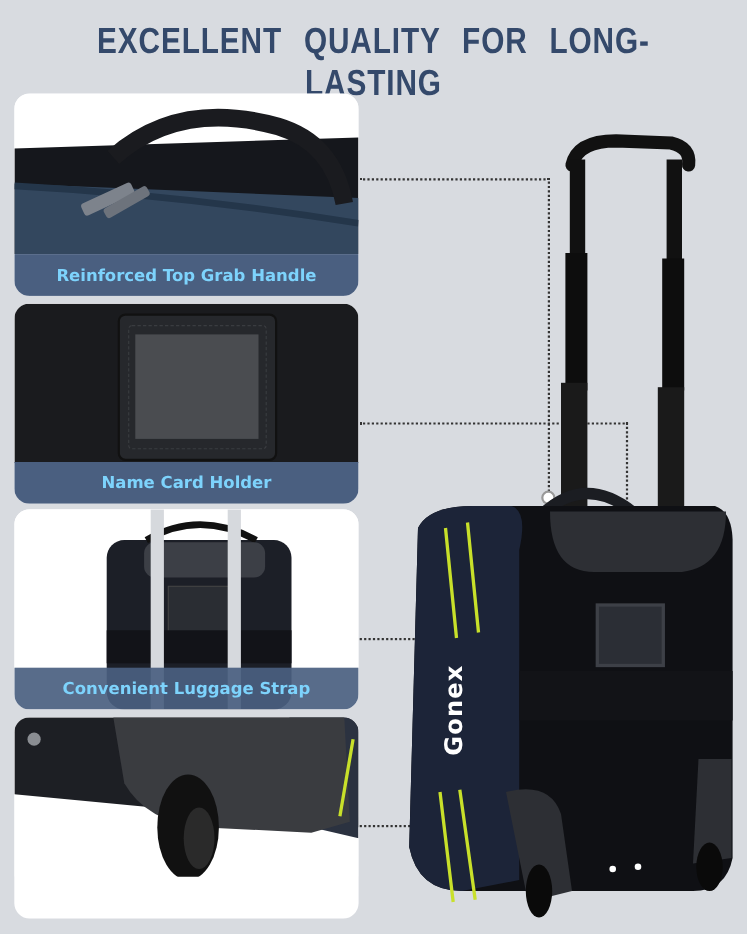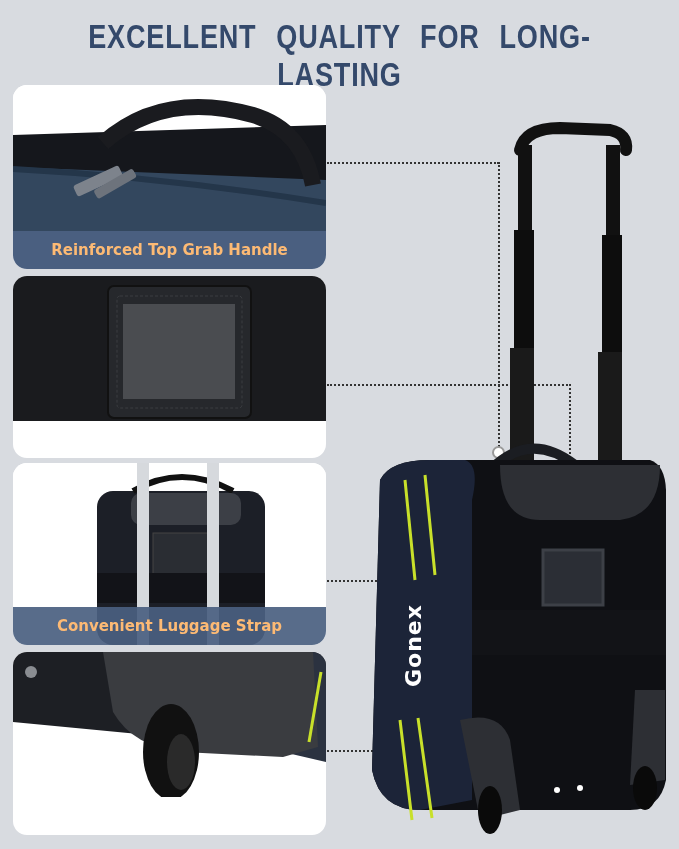--- a/index.html
+++ b/index.html
@@ -1,20 +1,20 @@
 <!DOCTYPE html>
 <html><head>
 <meta charset="utf-8">
 <style>
   html,body{margin:0;padding:0;}
   body{width:679px;height:849px;background:#d8dbe0;position:relative;overflow:hidden;font-family:"DejaVu Sans",sans-serif;}
   .title{position:absolute;left:0;top:18px;width:679px;text-align:center;font-family:"Liberation Sans",sans-serif;font-weight:bold;font-size:33px;letter-spacing:1px;color:#34496b;transform:scaleX(0.82);transform-origin:center;word-spacing:14px;}
   .card{position:absolute;left:13px;width:313px;border-radius:14px;overflow:hidden;background:#fff;}
   .card .img{position:absolute;left:0;top:0;width:100%;}
-  .card .cap{position:absolute;left:0;bottom:0;width:100%;height:38px;background:#4a5f80;color:#fdba74;font-weight:bold;font-size:15px;display:flex;align-items:center;justify-content:center;}
+  .card .cap{position:absolute;left:0;bottom:0;width:100%;height:38px;background:#4a5f80;color:#7dd3fc;font-weight:bold;font-size:15px;display:flex;align-items:center;justify-content:center;}
   .card.c3 .cap{background:rgba(74,95,128,0.92);text-align:center;}
   .dots-h{position:absolute;height:0;border-top:2px dotted #333;}
   .dots-v{position:absolute;width:0;border-left:2px dotted #333;}
   .pin{position:absolute;width:9px;height:9px;border-radius:50%;background:#fff;border:2px solid #999;}
 </style>
 </head>
 <body>
 
 <div class="title">EXCELLENT QUALITY FOR LONG-LASTING</div>
 
@@ -31,20 +31,21 @@
   <div class="cap">Reinforced Top Grab Handle</div>
 </div>
 
 <div class="card" style="top:276px;height:182px;">
   <svg class="img" width="313" height="145" viewBox="0 0 313 145">
     <rect width="313" height="145" fill="#1a1b1e"></rect>
     <rect x="95" y="10" width="143" height="132" rx="6" fill="#26282c" stroke="#111" stroke-width="2"></rect>
     <rect x="110" y="28" width="112" height="95" fill="#4a4c50"></rect>
     <rect x="104" y="20" width="125" height="112" rx="3" fill="none" stroke="#3a3c40" stroke-dasharray="3 2"></rect>
   </svg>
+  <div class="cap">Name Card Holder</div>
 </div>
 
 <div class="card c3" style="top:463px;height:182px;">
   <svg class="img" width="313" height="182" viewBox="0 0 313 182">
     <rect width="313" height="182" fill="#fff"></rect>
     <rect x="84" y="28" width="168" height="154" rx="16" fill="#1c1f27"></rect>
     <path d="M120 28 Q168 0 220 28" stroke="#111" stroke-width="6" fill="none"></path>
     <rect x="118" y="30" width="110" height="32" rx="10" fill="#3c3f46"></rect>
     <rect x="140" y="70" width="60" height="45" fill="#2a2d33" stroke="#444"></rect>
     <rect x="84" y="110" width="168" height="30" fill="#121318"></rect>

